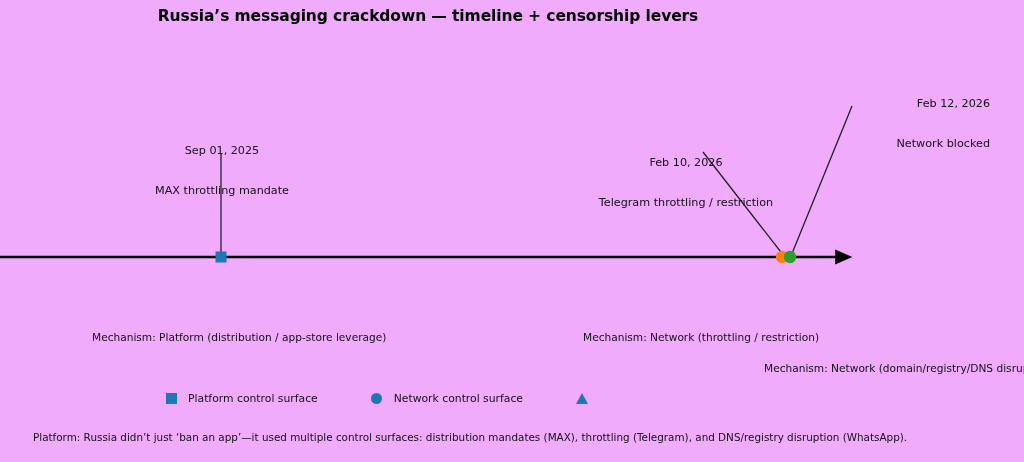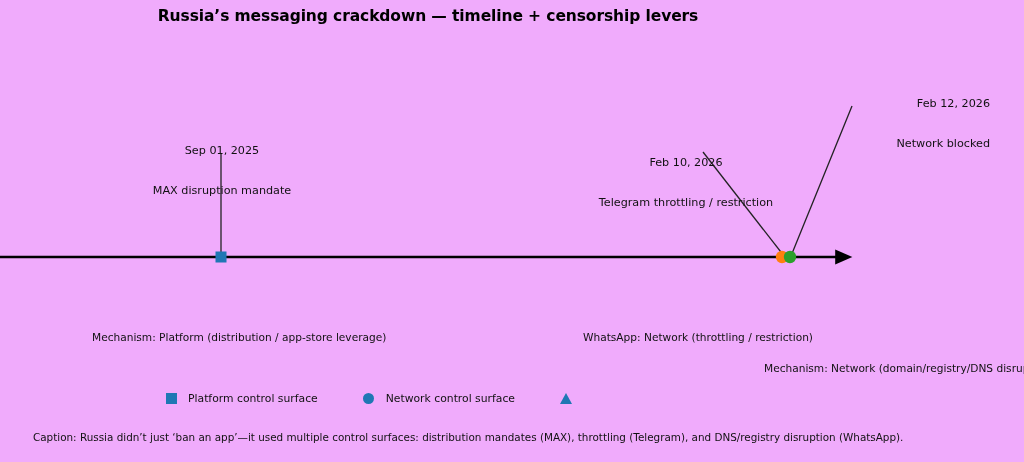--- a/index.html
+++ b/index.html
@@ -55,21 +55,21 @@
   #mech-0 { left: 92px; top: 331px; }
   #mech-1 { left: 583px; top: 331px; }
   #mech-2 { left: 764px; top: 362px; }
   #legend {
     position: absolute;
     left: 160px;
     top: 388px;
     height: 20px;
     display: flex;
     align-items: flex-start;
-    gap: 8px;
+    gap: 16px;
   }
   .legend-entry {
     display: flex;
     align-items: center;
     height: 20px;
   }
   .legend-entry .lmark {
     width: 22px;
     display: flex;
     align-items: center;
@@ -119,35 +119,35 @@
 
     <rect x="215.5" y="251.5" width="11" height="11" fill="#1f77b4"></rect>
     <circle cx="782" cy="257" r="6.2" fill="#ff7f0e"></circle>
     <circle cx="790" cy="257" r="6.2" fill="#2ca02c"></circle>
   </svg>
 
   <div class="txt" id="title">Russia’s messaging crackdown — timeline + censorship levers</div>
 
   <div class="txt annot" id="annot-0">
     <span class="date">Sep 01, 2025</span>
-    <span class="label">MAX disruption mandate</span>
+    <span class="label">MAX throttling mandate</span>
   </div>
 
   <div class="txt annot" id="annot-1">
     <span class="date">Feb 10, 2026</span>
     <span class="label">Telegram throttling / restriction</span>
   </div>
 
   <div class="txt annot" id="annot-2">
     <span class="date">Feb 12, 2026</span>
     <span class="label">Network blocked</span>
   </div>
 
   <div class="txt mech" id="mech-0">Mechanism: Platform (distribution / app-store leverage)</div>
-  <div class="txt mech" id="mech-1">WhatsApp: Network (throttling / restriction)</div>
+  <div class="txt mech" id="mech-1">Mechanism: Network (throttling / restriction)</div>
   <div class="txt mech" id="mech-2">Mechanism: Network (domain/registry/DNS disruption)</div>
 
   <div id="legend">
 
     <div class="legend-entry">
       <span class="lmark">
         <span class="sq-mark" id="lm0" style="background: rgb(31, 119, 180);"></span>
       </span>
       <span class="ltext">Platform control surface</span>
     </div>
@@ -160,15 +160,15 @@
     </div>
 
     <div class="legend-entry">
       <span class="lmark">
         <span class="tr-mark" id="lm2" style="border-bottom: 11px solid rgb(31, 119, 180);"></span>
       </span>
     </div>
 
   </div>
 
-  <div class="txt" id="caption">Caption: Russia didn’t just ‘ban an app’—it used multiple control surfaces: distribution mandates (MAX), throttling (Telegram), and DNS/registry disruption (WhatsApp).</div>
+  <div class="txt" id="caption">Platform: Russia didn’t just ‘ban an app’—it used multiple control surfaces: distribution mandates (MAX), throttling (Telegram), and DNS/registry disruption (WhatsApp).</div>
 
 </div>
 
 </body></html>

